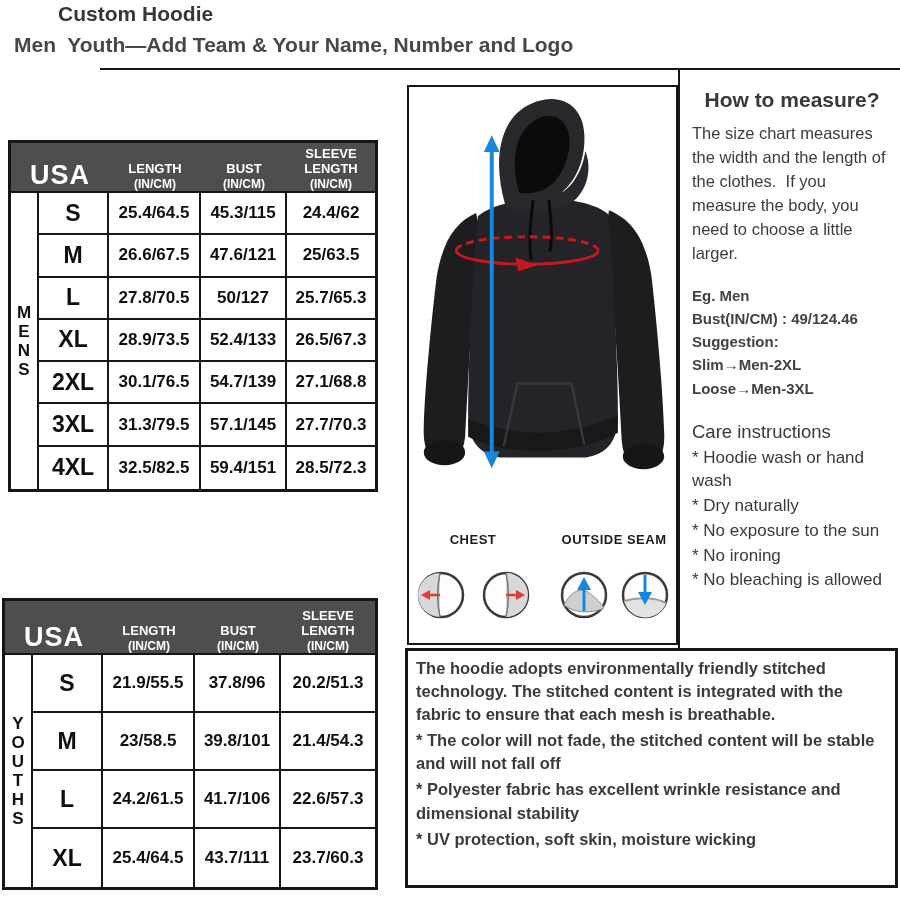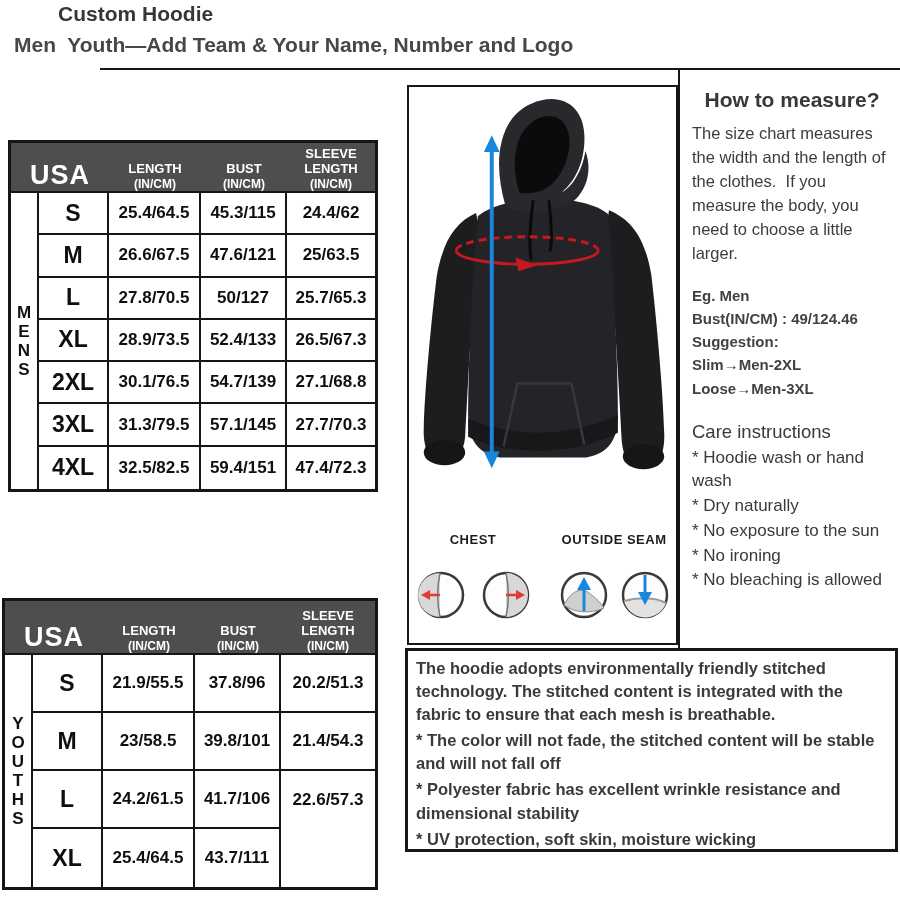--- a/index.html
+++ b/index.html
@@ -45,21 +45,21 @@
   #measure-panel{position:absolute;left:678px;top:70px;width:222px;height:650px;border-left:2px solid #161616;
                  box-sizing:border-box;padding:6px 8px 0 12px;color:#3c3c3c;}
   .measure-head{font-size:21px;font-weight:bold;text-align:center;margin-top:12px;color:#383838;}
   .measure-body{font-size:16.5px;line-height:1.45;margin-top:10px;white-space:pre-wrap;}
   .eg-block{margin-top:18px;font-size:15px;font-weight:bold;line-height:1.55;color:#424242;}
   .care-block{margin-top:20px;font-size:17px;line-height:1.35;color:#3a3a3a;}
   .care-head{font-size:18.5px;margin-bottom:2px;}
   .care-block [data-name="care-item"]{margin:2px 0;}
 
   
-  #description-box{position:absolute;left:405px;top:648px;width:493px;height:204px;border:3px solid #161616;
+  #description-box{position:absolute;left:405px;top:648px;width:493px;height:240px;border:3px solid #161616;
                    box-sizing:border-box;padding:6px 4px 0 8px;background:#fff;}
   #description-box [data-name="description-line"]{font-size:16.5px;font-weight:bold;color:#3a3a3a;line-height:1.4;margin-bottom:3px;}
 </style>
 </head>
 <body>
 
 <div id="canvas" data-name="product-size-chart-image">
 
   <div class="title1" data-name="page-title">Custom Hoodie</div>
   <div class="title2" data-name="page-subtitle">Men  Youth—Add Team &amp; Your Name, Number and Logo</div>
@@ -111,21 +111,21 @@
           <div class="td" data-name="measurement-value">30.1/76.5</div>
           <div class="td" data-name="measurement-value">54.7/139</div>
           <div class="td" data-name="measurement-value">27.1/68.8</div>
           <div class="td td-size" data-name="size-label">3XL</div>
           <div class="td" data-name="measurement-value">31.3/79.5</div>
           <div class="td" data-name="measurement-value">57.1/145</div>
           <div class="td" data-name="measurement-value">27.7/70.3</div>
           <div class="td td-size" data-name="size-label">4XL</div>
           <div class="td" data-name="measurement-value">32.5/82.5</div>
           <div class="td" data-name="measurement-value">59.4/151</div>
-          <div class="td" data-name="measurement-value">47.4/72.3</div>
+          <div class="td" data-name="measurement-value">28.5/72.3</div>
         </div>
     </div>
   </div>
 
   <div id="youths-table" class="size-table" data-name="youths-size-table">
     <div class="thead" data-name="youths-table-header">
         <div class="th th0" data-name="column-header">
           <div class="th-usa">USA</div>
         </div>
         <div class="th th1" data-name="column-header">
@@ -159,20 +159,21 @@
           <div class="td" data-name="measurement-value">23/58.5</div>
           <div class="td" data-name="measurement-value">39.8/101</div>
           <div class="td" data-name="measurement-value">21.4/54.3</div>
           <div class="td td-size" data-name="size-label">L</div>
           <div class="td" data-name="measurement-value">24.2/61.5</div>
           <div class="td" data-name="measurement-value">41.7/106</div>
           <div class="td" data-name="measurement-value">22.6/57.3</div>
           <div class="td td-size" data-name="size-label">XL</div>
           <div class="td" data-name="measurement-value">25.4/64.5</div>
           <div class="td" data-name="measurement-value">43.7/111</div>
+          <div class="td" data-name="measurement-value">23.7/60.3</div>
         </div>
     </div>
   </div>
 
   <div id="hoodie-panel" data-name="hoodie-photo-panel">
     <svg class="hoodie-svg" viewBox="0 0 271 400" data-name="hoodie-photo">
 
       <path d="M68,125 C46,135 34,155 28,190 C22,240 16,305 15,342 C14,363 20,376 33,378 C46,380 55,371 57,352 C60,300 64,205 72,142 Z" fill="#1d1d20"></path>
       <path d="M203,122 C227,132 240,152 246,188 C252,240 258,310 259,348 C260,370 253,382 240,384 C227,386 218,377 216,357 C213,300 208,205 200,140 Z" fill="#1d1d20"></path>
 

